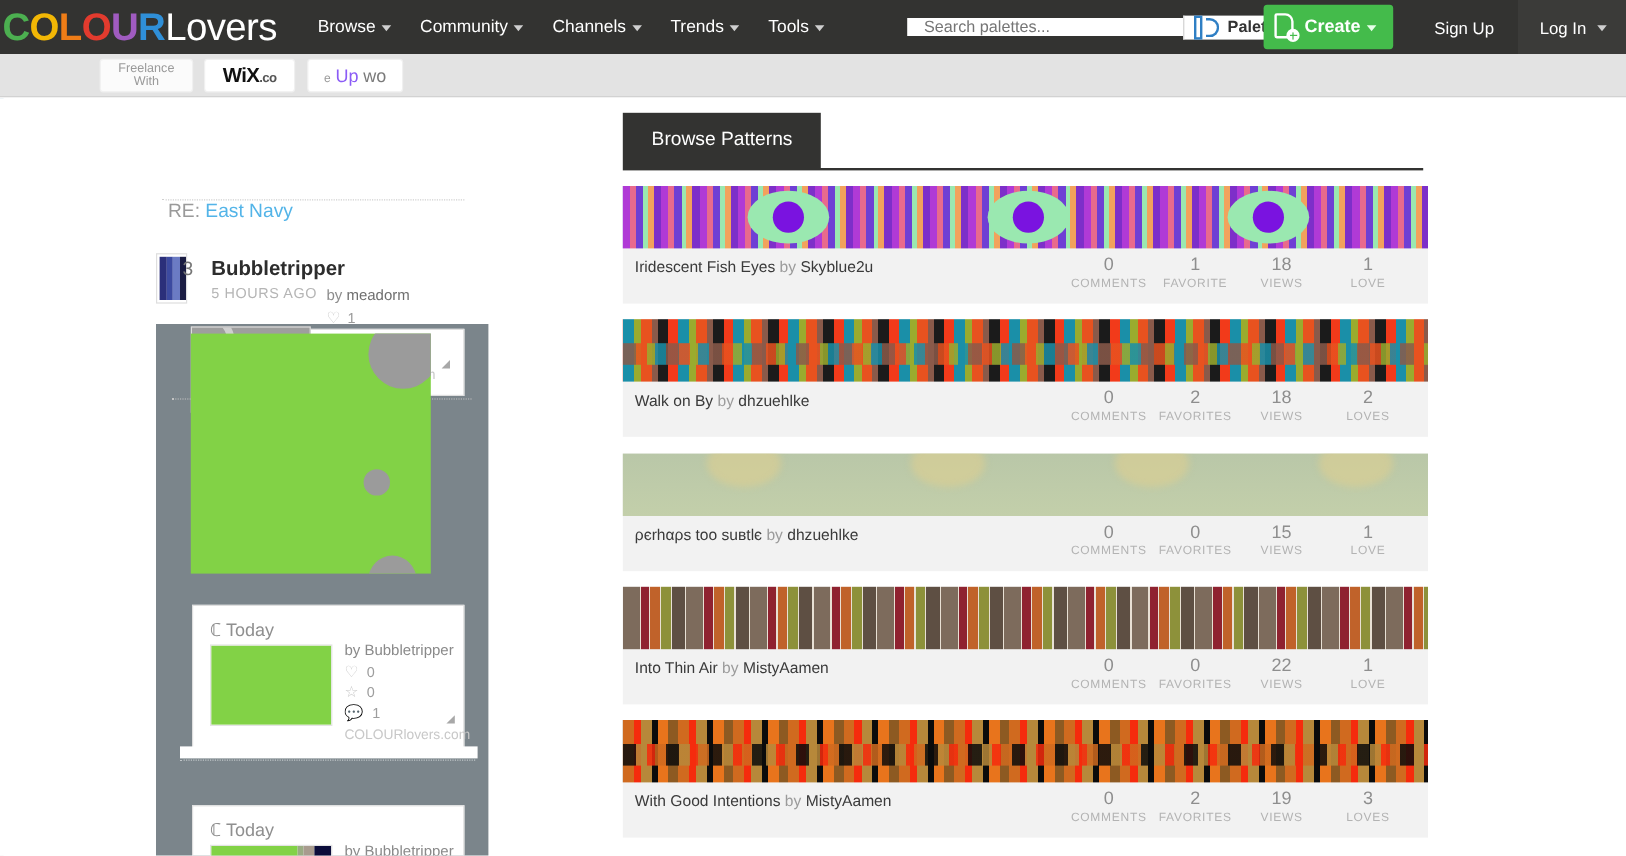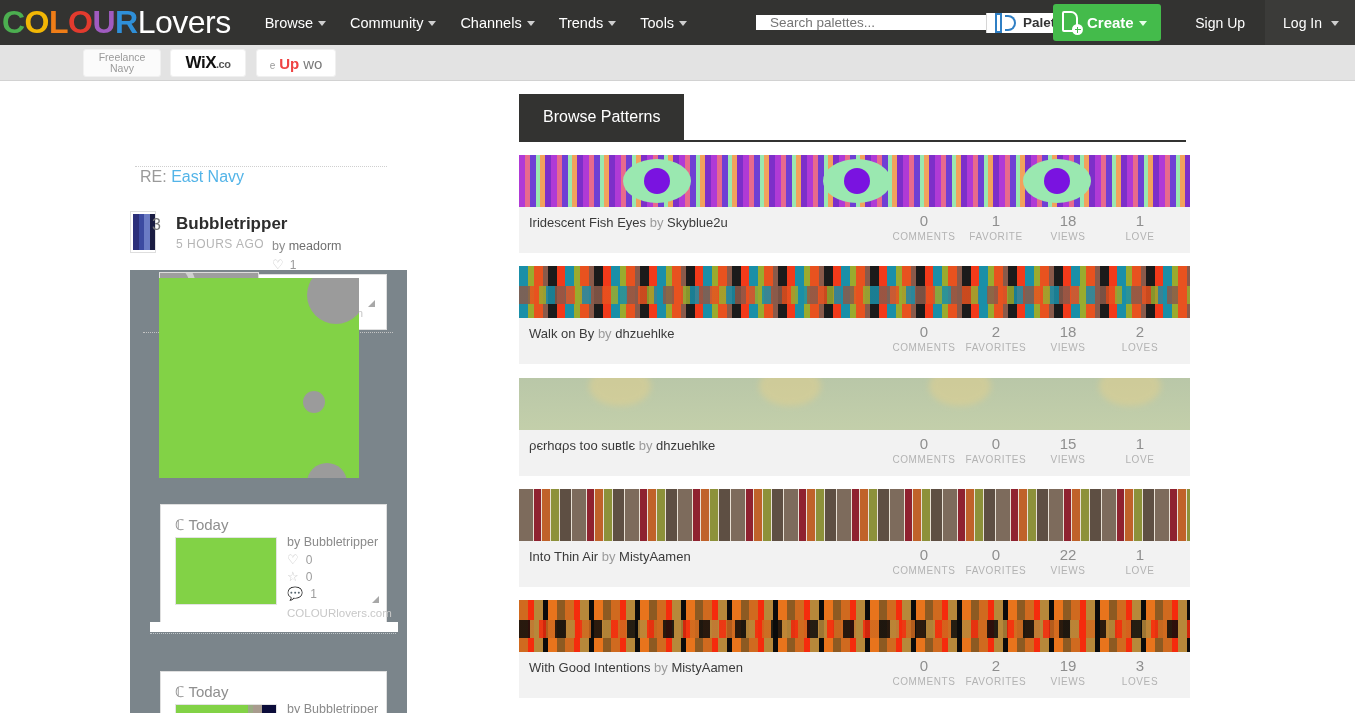--- a/index.html
+++ b/index.html
@@ -123,21 +123,21 @@
     cursor: pointer;
   }
   #ad-freelance { left: 83px; width: 78px; }
   #ad-freelance .t { font-size: 10.5px; color: #9a9a9a; line-height: 11px; text-align: center; }
   #ad-wix { left: 170px; width: 76px; background: #fff; }
   #ad-upwork { left: 256px; width: 80px; background: #fff; }
   .wixlogo { font-size: 17px; font-weight: bold; color: #111; letter-spacing: -0.5px; }
   .wixlogo .co { font-size: 11px; color: #555; }
   .upw { font-size: 15px; color: #9aa0a6; display: flex; align-items: baseline; gap: 4px;}
   .upw .e { font-size: 10px; color: #999; }
-  .upw .g { color: #ef4444; font-weight: bold; }
+  .upw .g { color: #8b5cf6; font-weight: normal; }
   .upw .w { color: #7a7a7a; }
 
   
   .leftcol { position: absolute; left: 0; top: 82px; width: 500px; height: 631px; background: #fff; overflow: hidden; }
   .leftedge { position: absolute; left: 0; top: 82px; width: 3px; height: 631px;
     background: linear-gradient(to bottom, #bcd4e2 0%, #a8c3d4 30%, #7c7c7c 32%, #cfcfcf 34%, #e8e8e8 100%); }
 
   .re-line { position: absolute; left: 140px; top: 86px; font-size: 16px; color: #9a9a9a; }
   .re-line a { color: #53b4e8; text-decoration: none; }
   .re-divider { position: absolute; left: 135px; top: 84px; width: 252px; border-top: 1px dotted #cfcfcf; }
@@ -302,21 +302,21 @@
       <span>Log In</span>
       <span class="caret"></span>
     </div>
   </div>
 </div>
 
 <div class="adstrip">
   <div class="adbox" id="ad-freelance">
     <div class="t">
       <div>Freelance</div>
-      <div>Navy</div>
+      <div>With</div>
     </div>
   </div>
   <div class="adbox" id="ad-wix">
     <span class="wixlogo"><span>WiX</span><span class="co">.co</span></span>
   </div>
   <div class="adbox" id="ad-upwork">
     <span class="upw">
       <span class="e">e</span>
       <span class="g">Up</span>
         <span class="w">wo</span>

